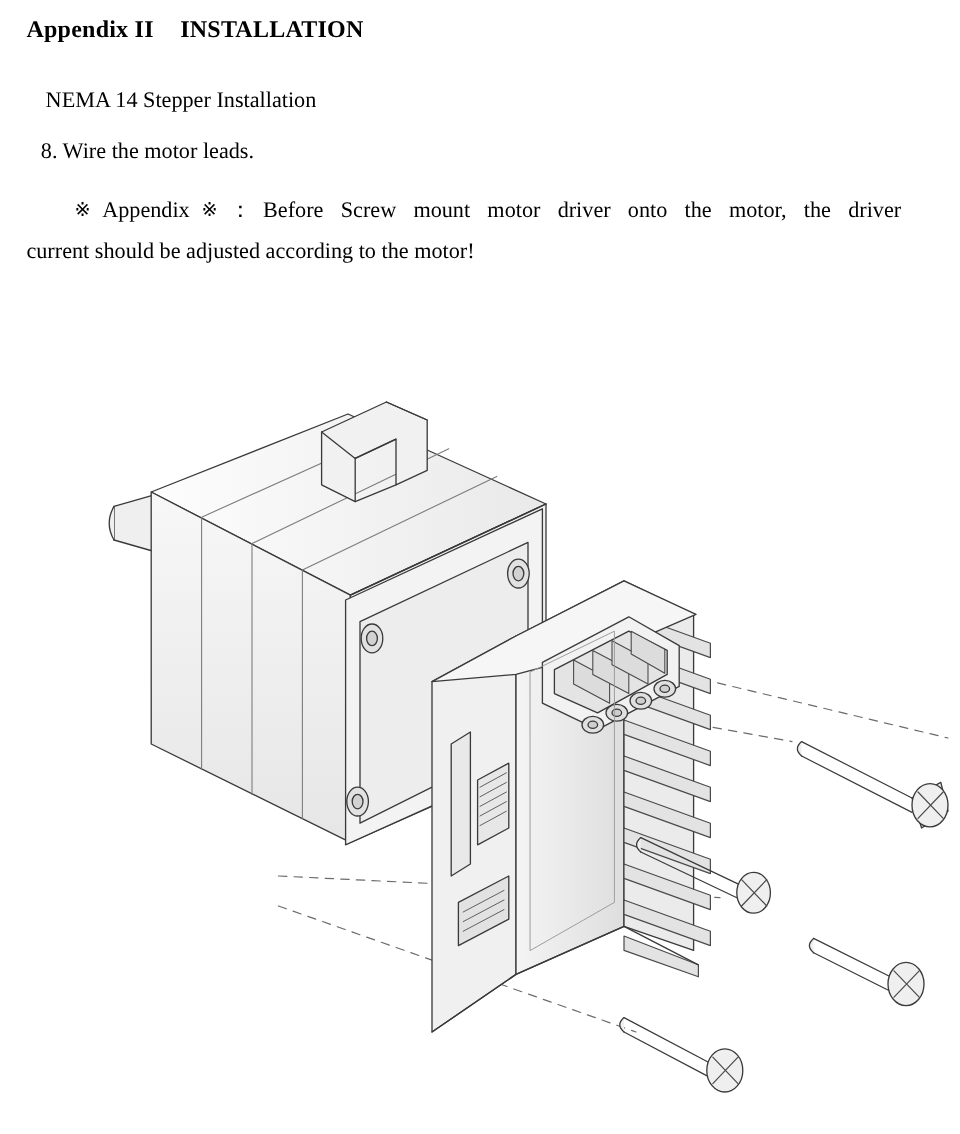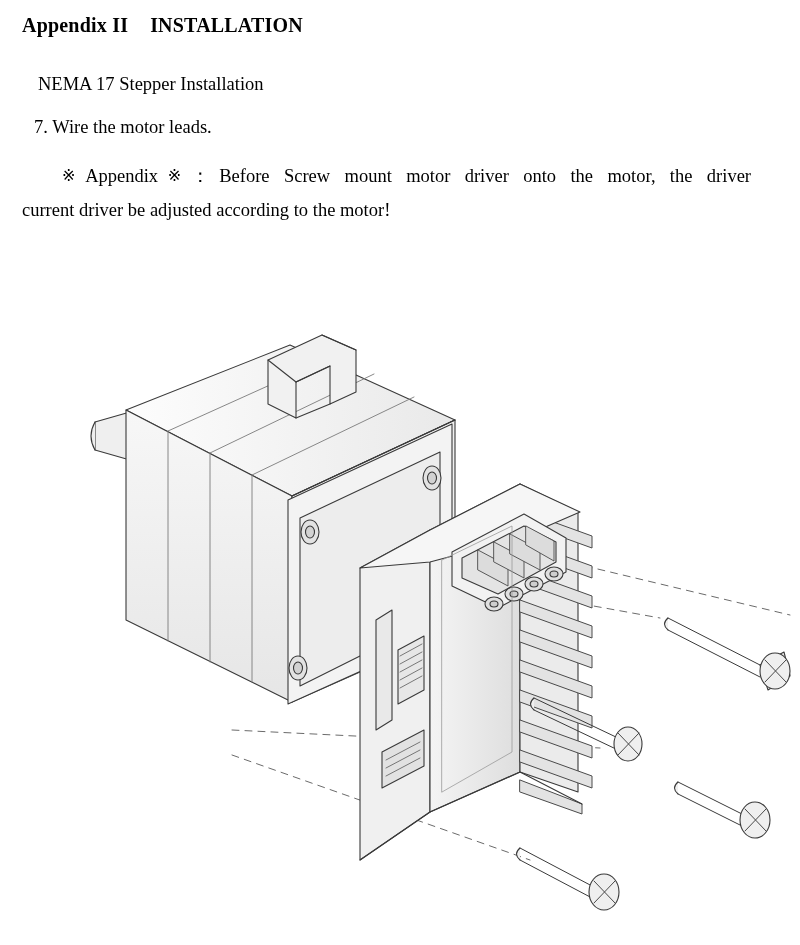--- a/index.html
+++ b/index.html
@@ -73,28 +73,28 @@
 </style>
 </head>
 <body>
 
 <div class="page">
 
   <h1 class="appendix-heading">
     <span>Appendix II</span><span class="gap"></span><span>INSTALLATION</span>
   </h1>
 
-  <p class="body-line l1">NEMA 17 Stepper Installation</p>
-  <p class="body-line l3">7. Wire the motor leads.</p>
+  <p class="body-line l1">NEMA 14 Stepper Installation</p>
+  <p class="body-line l3">8. Wire the motor leads.</p>
 
   <div class="warn-block">
     <div class="warn-first">
       <span class="warn-mark">※</span><span>Appendix</span><span class="warn-mark">※</span><span>：</span><span>Before  Screw  mount  motor  driver  onto  the  motor,  the  driver</span>
     </div>
-    <div class="warn-second">current driver be adjusted according to the motor!</div>
+    <div class="warn-second">current should be adjusted according to the motor!</div>
   </div>
 
   <div class="figure-wrap">
     <svg width="800" height="645" viewBox="0 0 800 645" xmlns="http://www.w3.org/2000/svg">
       <defs>
         <linearGradient id="mbody" x1="0" y1="0" x2="0" y2="1">
           <stop offset="0" stop-color="#f7f7f7"></stop>
           <stop offset="1" stop-color="#e6e6e6"></stop>
         </linearGradient>
         <linearGradient id="mtop" x1="0" y1="0" x2="1" y2="0">

